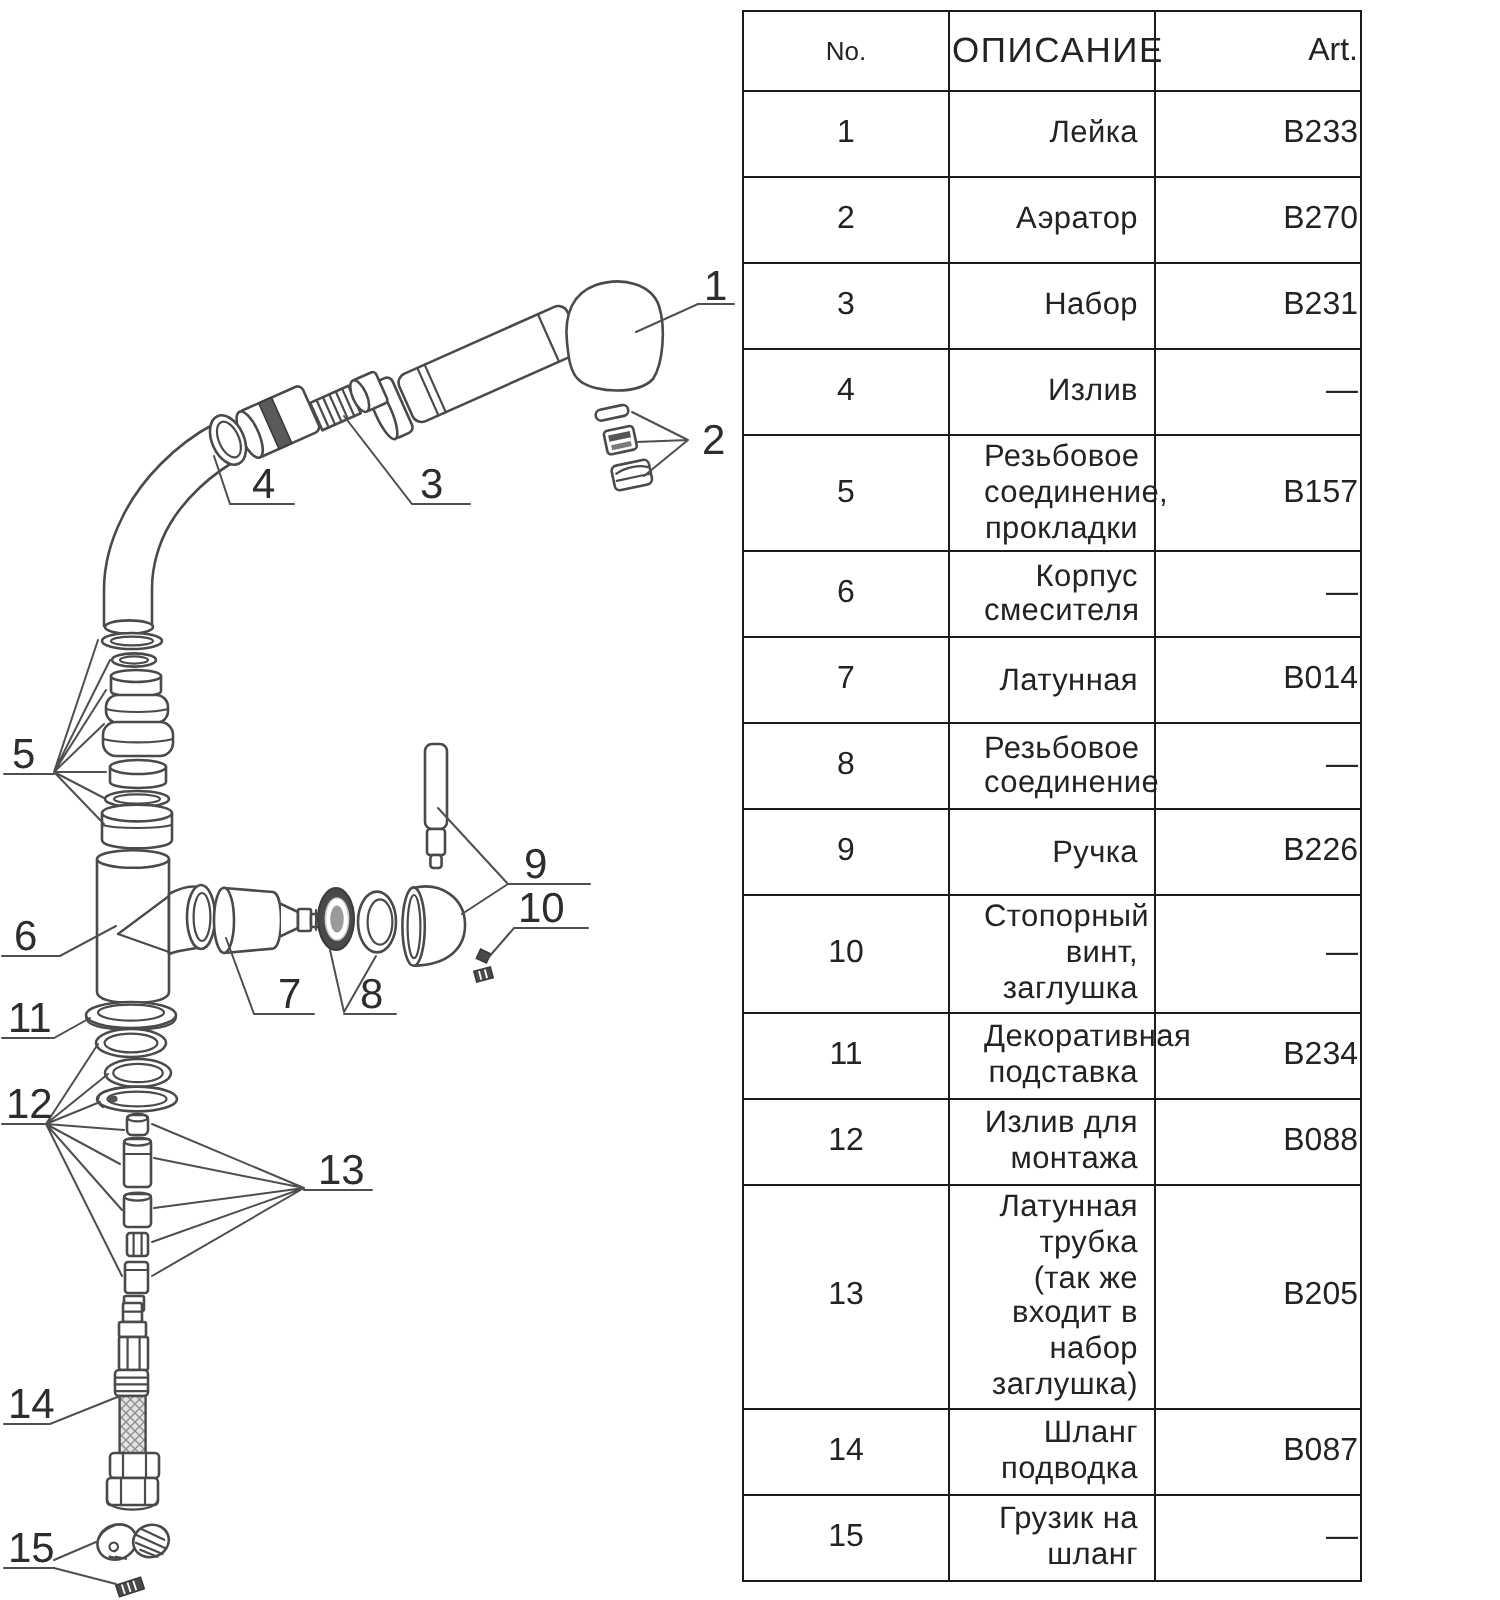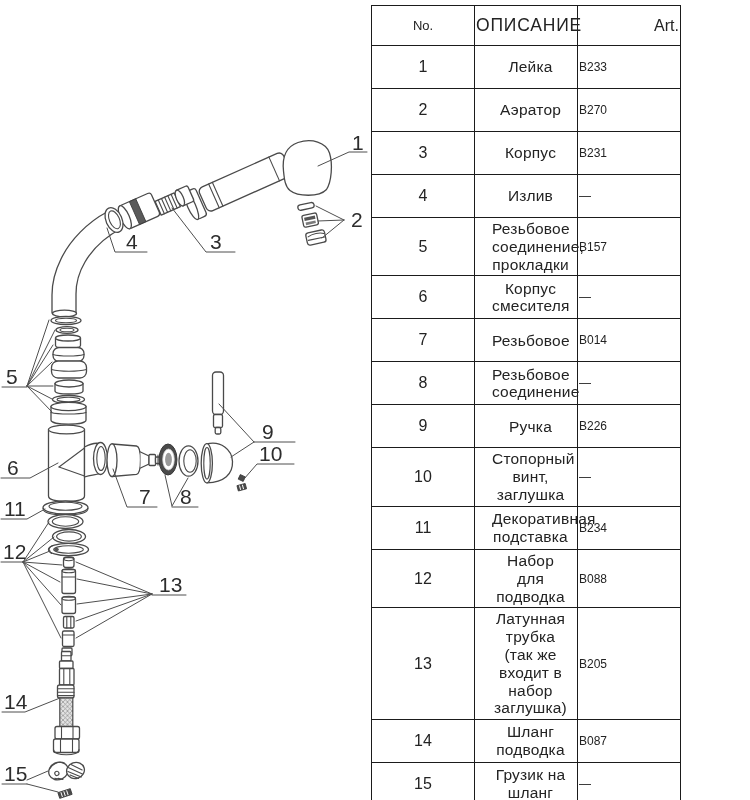--- a/index.html
+++ b/index.html
@@ -11,23 +11,23 @@
   .lead{fill:none;stroke:#4f4f4f;stroke-width:1;stroke-linecap:round;}
   .dk  {fill:#4a4a4a;stroke:#3a3a3a;stroke-width:0.8;}
   .lbl {font:21px "Liberation Sans",sans-serif;fill:#2d2d2d;}
   table.parts-table{position:absolute;left:371px;top:5px;border-collapse:collapse;
         table-layout:fixed;width:310px;color:#232323;}
   .parts-table td,.parts-table th{border:1.7px solid #1b1b1b;vertical-align:middle;
         font-weight:400;background:#fff;}
   .parts-table th{height:37px;}
   .parts-table td{height:38px;}
   .c-no{width:56px;text-align:center;font-size:16px;}
-  .c-desc{width:263px;text-align:center;padding:2px 8px 2px 17px;font-size:15.5px;
+  .c-desc{width:263px;text-align:right;padding:2px 8px 2px 17px;font-size:15.5px;
         line-height:1.15;letter-spacing:0.2px;}
-  .c-art{width:54px;text-align:left;font-size:12px;}
+  .c-art{width:54px;text-align:right;font-size:16px;}
   .h-no{font-size:13px;text-align:center;}
   .h-desc{font-size:17.5px;text-align:right;letter-spacing:0.8px;}
   .h-art{font-size:16px;text-align:right;}
 </style>
 </head>
 <body>
 
 <div class="canvas">
 
   <svg class="diagram" width="372" height="800" viewBox="0 0 372 800">
@@ -283,41 +283,41 @@
         <td class="c-desc">Лейка</td>
         <td class="c-art">B233</td>
       </tr>
       <tr>
         <td class="c-no">2</td>
         <td class="c-desc">Аэратор</td>
         <td class="c-art">B270</td>
       </tr>
       <tr>
         <td class="c-no">3</td>
-        <td class="c-desc">Корпус</td>
+        <td class="c-desc">Набор</td>
         <td class="c-art">B231</td>
       </tr>
       <tr>
         <td class="c-no">4</td>
         <td class="c-desc">Излив</td>
         <td class="c-art">—</td>
       </tr>
       <tr>
         <td class="c-no">5</td>
         <td class="c-desc">Резьбовое соединение, прокладки</td>
         <td class="c-art">B157</td>
       </tr>
       <tr>
         <td class="c-no">6</td>
         <td class="c-desc">Корпус смесителя</td>
         <td class="c-art">—</td>
       </tr>
       <tr>
         <td class="c-no">7</td>
-        <td class="c-desc">Резьбовое</td>
+        <td class="c-desc">Латунная</td>
         <td class="c-art">B014</td>
       </tr>
       <tr>
         <td class="c-no">8</td>
         <td class="c-desc">Резьбовое соединение</td>
         <td class="c-art">—</td>
       </tr>
       <tr>
         <td class="c-no">9</td>
         <td class="c-desc">Ручка</td>
@@ -328,21 +328,21 @@
         <td class="c-desc">Стопорный винт, заглушка</td>
         <td class="c-art">—</td>
       </tr>
       <tr>
         <td class="c-no">11</td>
         <td class="c-desc">Декоративная подставка</td>
         <td class="c-art">B234</td>
       </tr>
       <tr>
         <td class="c-no">12</td>
-        <td class="c-desc">Набор для подводка</td>
+        <td class="c-desc">Излив для монтажа</td>
         <td class="c-art">B088</td>
       </tr>
       <tr>
         <td class="c-no">13</td>
         <td class="c-desc">Латунная трубка (так же входит в набор заглушка)</td>
         <td class="c-art">B205</td>
       </tr>
       <tr>
         <td class="c-no">14</td>
         <td class="c-desc">Шланг подводка</td>

